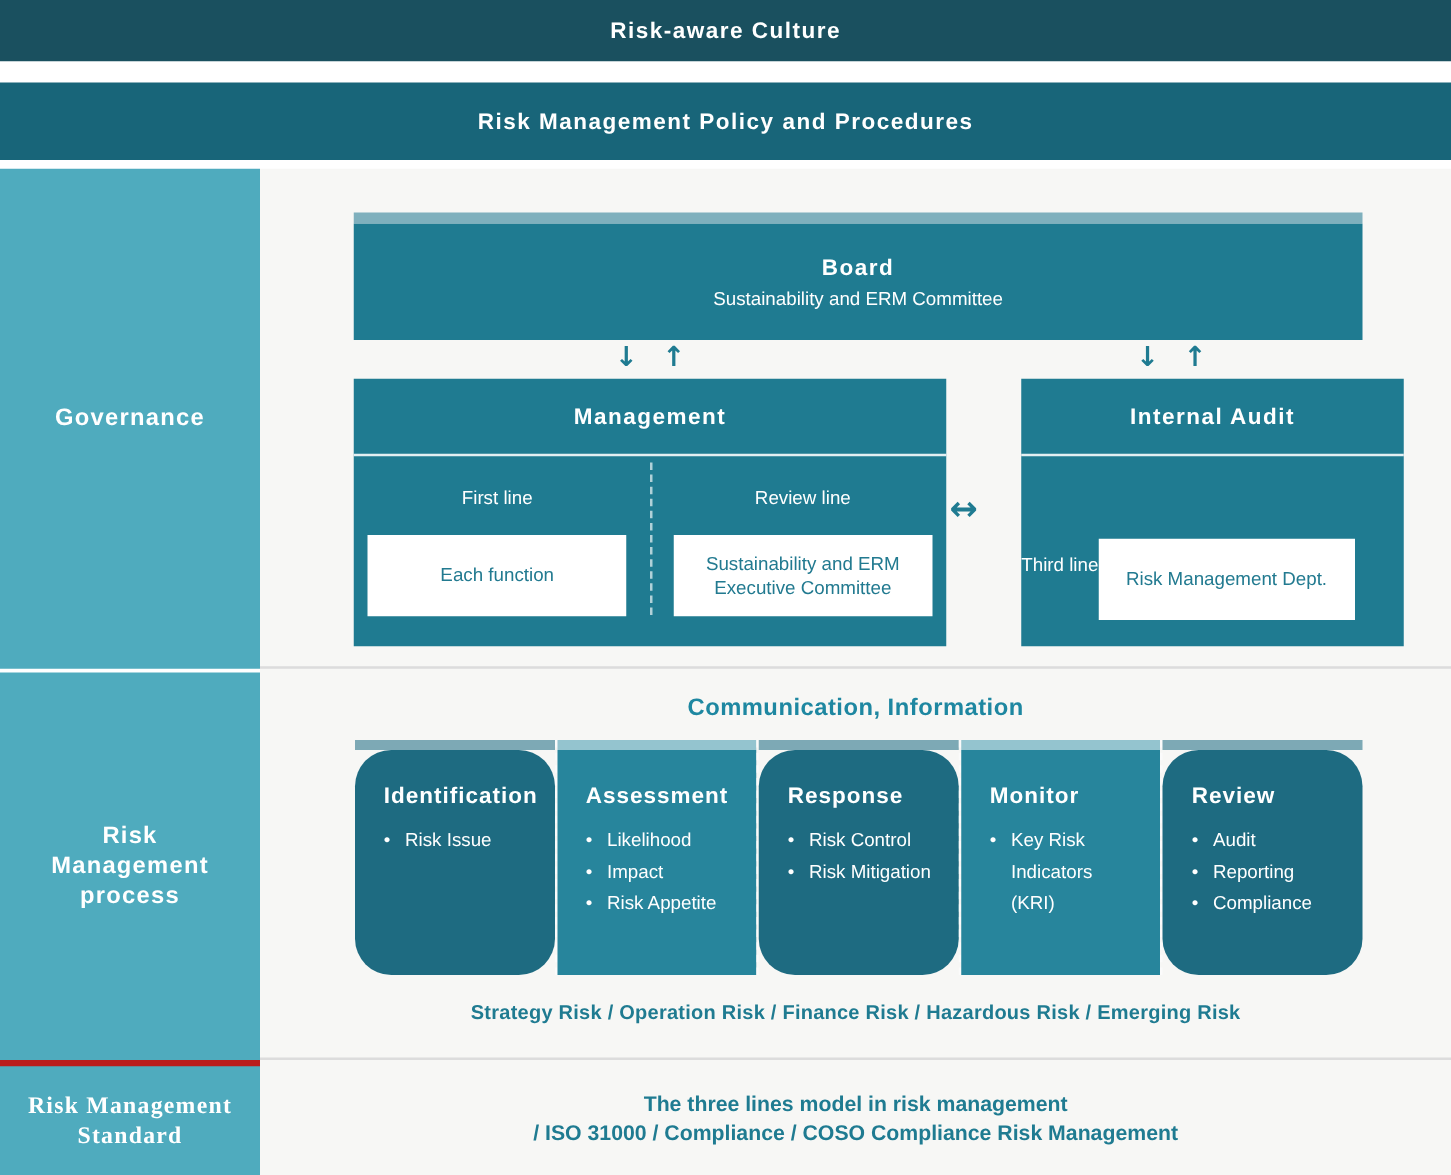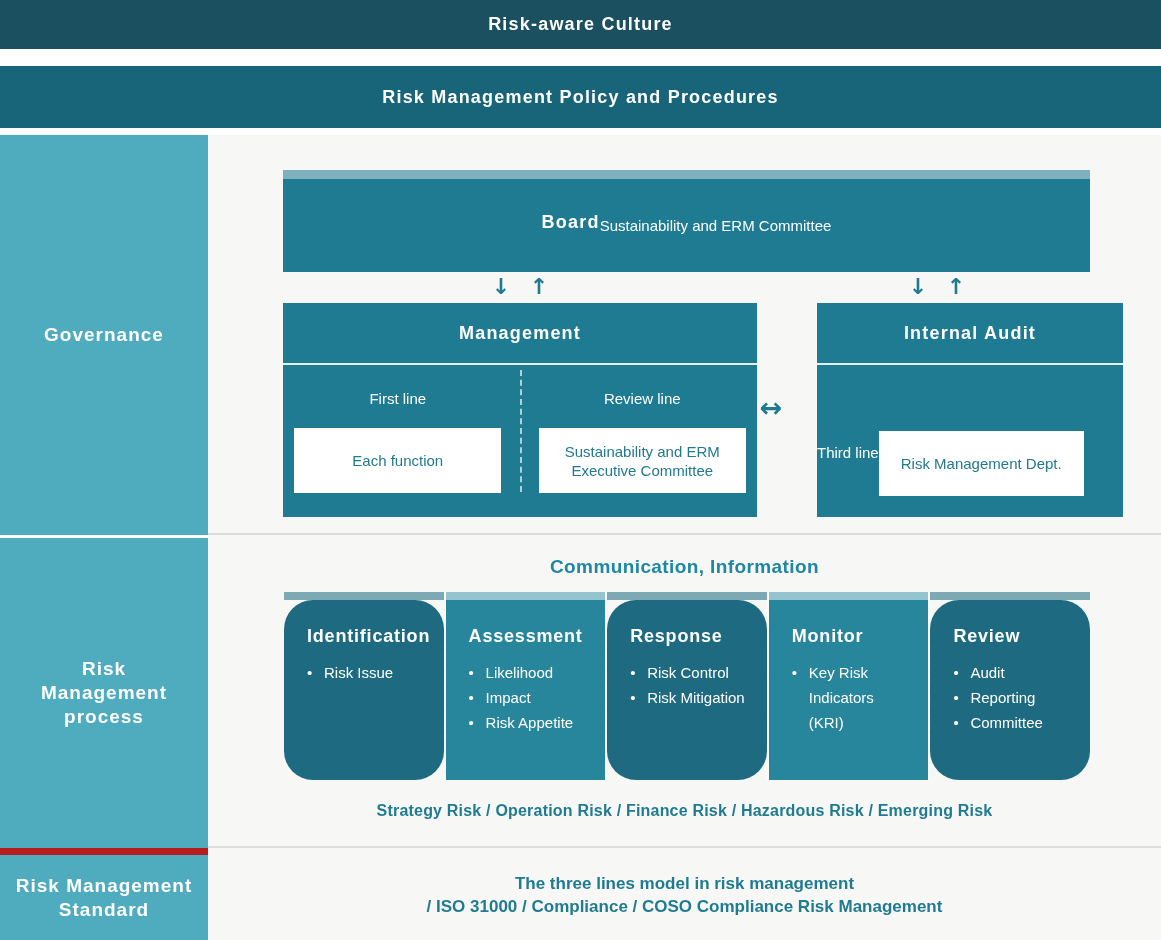--- a/index.html
+++ b/index.html
@@ -13,34 +13,34 @@
          color:#ffffff; font-size:18px; font-weight:600; letter-spacing:1.2px; }
   .bar-culture { top:0; height:49px; background:#1a505f; }
   .bar-policy  { top:66px; height:62px; background:#186579; }
 
   
   .sidebar { position:absolute; left:0; top:135px; width:208px; height:805px; background:#4fabbe;
              display:flex; flex-direction:column; }
   .side-sec { display:flex; align-items:center; justify-content:center; }
   .sec1 { height:400px; }
   .sec2 { height:313px; border-top:3px solid #ffffff; }
-  .sec3 { flex:1; border-top:7px solid #b91c1c; }
+  .sec3 { flex:1; border-top:5px solid #b91c1c;font-family:Liberation Serif, serif; }
   .side-label { color:#ffffff; font-size:19px; font-weight:600; letter-spacing:1px;
                 line-height:24px; text-align:center; white-space:pre-line; }
 
   
   .main-bg { position:absolute; left:208px; top:135px; right:0; bottom:0; background:#f7f7f5; }
   .divider { position:absolute; left:208px; right:0; height:2px; background:#dcdcdc; }
   .divider-1 { top:533px; }
   .divider-2 { top:846px; }
 
   
   .board-strip { position:absolute; left:283px; top:170px; width:807px; height:9px; background:#7fb0bd; }
   .board { position:absolute; left:283px; top:179px; width:807px; height:93px; background:#1f7b91;
-           display:flex; flex-direction:row; align-items:center; justify-content:center; color:#fff; }
+           display:flex; flex-direction:column; align-items:center; justify-content:center; color:#fff; }
   .board-title { font-size:18px; font-weight:700; letter-spacing:1.2px; margin-bottom:6px; }
   .board-sub { font-size:15px; }
 
   
   .updown { position:absolute; top:274px; text-align:center; color:#1f7b91; font-size:22px; font-weight:700;
             font-family:"DejaVu Sans", sans-serif; }
   .updown-left  { left:283px; width:474px; }
   .updown-right { left:784px; width:306px; }
   .updown .ar { margin:0 6px; }
   .lr-arrow { position:absolute; left:752px; width:38px; top:392px; text-align:center;
@@ -199,21 +199,21 @@
         <h3>Monitor</h3>
         <div class="bullet">Key Risk Indicators (KRI)</div>
       </div>
     </div>
     <div class="pcol dark">
       <div class="strip"></div>
       <div class="pbody">
         <h3>Review</h3>
         <div class="bullet">Audit</div>
         <div class="bullet">Reporting</div>
-        <div class="bullet">Committee</div>
+        <div class="bullet">Compliance</div>
       </div>
     </div>
   </div>
 
   <p class="risk-types">Strategy Risk / Operation Risk / Finance Risk / Hazardous Risk / Emerging Risk</p>
 
   <div class="standard-text">
     <div>The three lines model in risk management</div>
     <div>/ ISO 31000 / Compliance / COSO Compliance Risk Management</div>
   </div>

